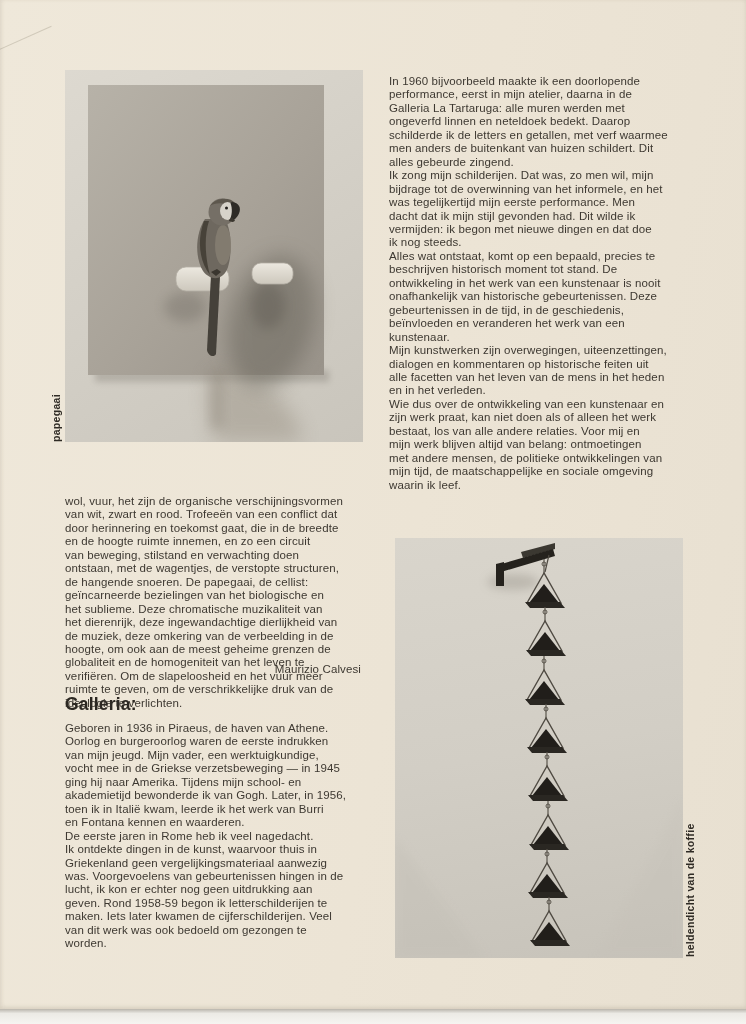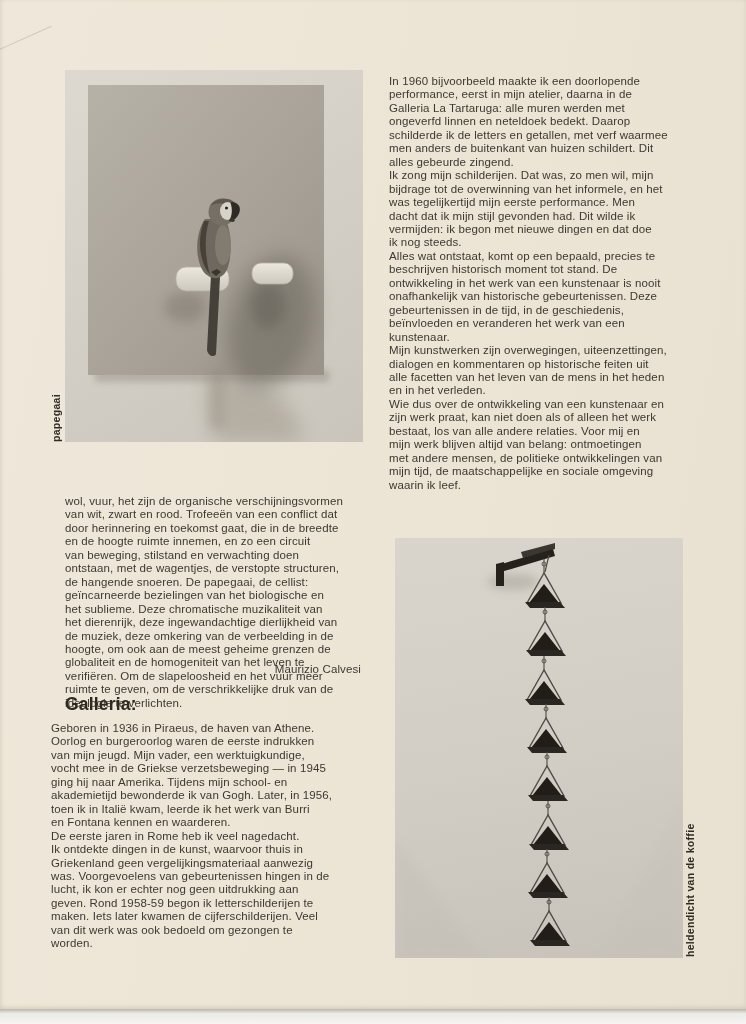--- a/index.html
+++ b/index.html
@@ -13,21 +13,21 @@
   .scan-bottom{position:absolute;left:0;bottom:0;width:746px;height:15px;
         background:linear-gradient(#b9b5ac 0,#eceae5 30%,#f6f5f1 100%);}
   .photo{position:absolute;overflow:hidden;}
   .photo1{left:65px;top:70px;width:298px;height:372px;
         background:linear-gradient(150deg,#ddd9d0 0%,#d4d0c7 45%,#c9c5bc 100%);}
   .photo2{left:395px;top:538px;width:288px;height:420px;
         background:linear-gradient(170deg,#d9d5cc 0%,#d2cec5 50%,#c7c3ba 100%);}
   .col{position:absolute;white-space:pre;font-size:11.5px;line-height:13.45px;
         letter-spacing:.12px;color:#3d3831;}
   .essay{left:65px;top:447px;width:296px;margin-top:48px;}
-  .bio{left:51px;top:722px;width:296px;}
+  .bio{left:65px;top:722px;width:296px;}
   .rightcol{left:389px;top:75px;width:304px;}
   .attribution{position:absolute;left:65px;top:663px;width:296px;text-align:right;
         font-size:11.5px;color:#3d3831;letter-spacing:.12px;}
   .heading{position:absolute;left:65px;top:694px;margin:0;font-size:17.5px;
         font-weight:bold;color:#2c2822;letter-spacing:.2px;}
   .vcap{position:absolute;white-space:nowrap;font-size:10.5px;font-weight:bold;
         color:#2f2b25;letter-spacing:.3px;transform:rotate(-90deg);transform-origin:0 0;}
   .cap1{left:50px;top:442px;}
   .cap2{left:684px;top:957px;}
 </style>

